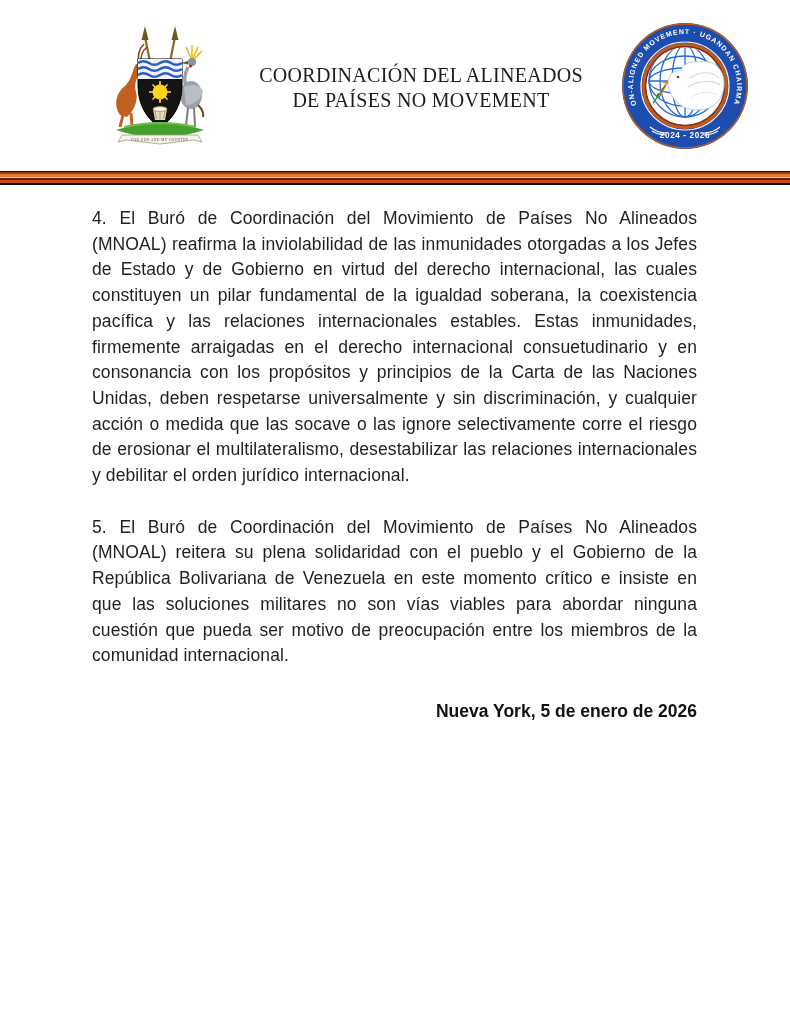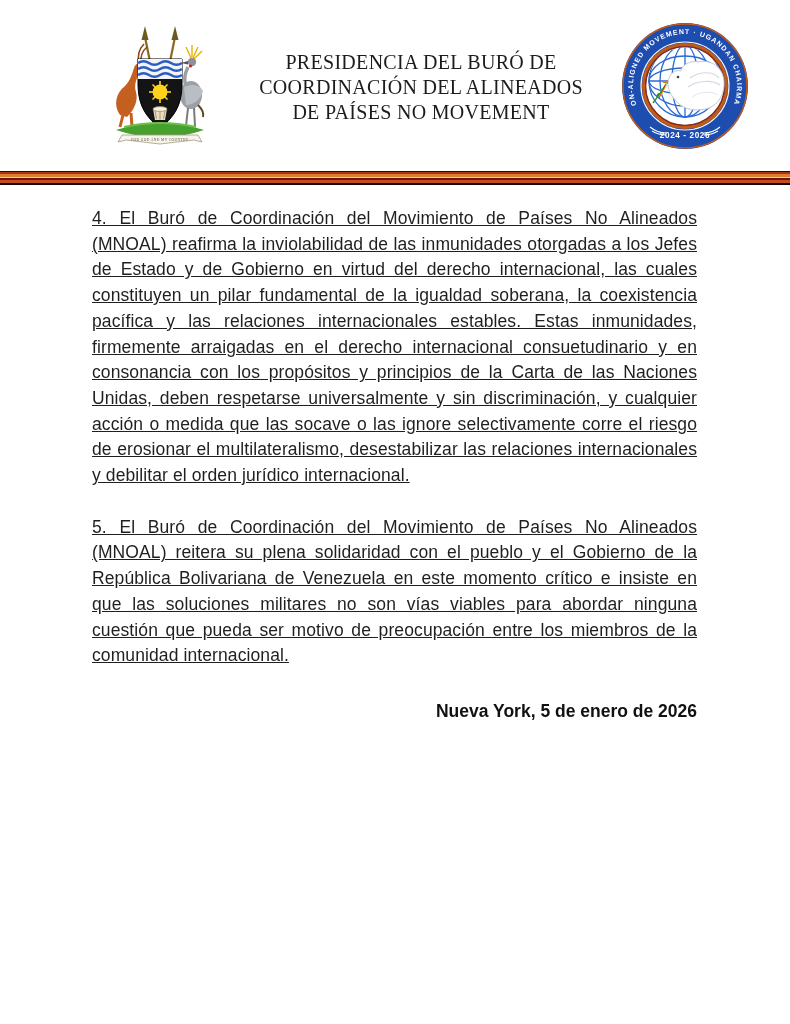--- a/index.html
+++ b/index.html
@@ -32,21 +32,21 @@
       #66180a 52%, #66180a 66%,
       #c74a1a 66%, #c74a1a 84%,
       #160301 84%, #160301 100%);
   }
   
   .doc-body{
     padding:21px 93px 0 92px;
     font-size:17.5px;line-height:25.7px;
     text-align:justify;letter-spacing:.1px;
   }
-  .doc-body p{margin:0 0 26px 0;text-decoration:underline;}
+  .doc-body p{margin:0 0 26px 0;}
   .dateline{
     padding:6px 93px 0 48px;
     font-size:17.5px;font-weight:bold;text-align:right;color:#111;
   }
 </style>
 </head>
 <body>
 
 <div class="page">
 
@@ -128,21 +128,20 @@
         <path d="M26,104 Q62,96 98,104" stroke="#6cc048" stroke-width="2" fill="none"></path>
 
         <g>
           <path d="M24,112 L100,112 L104,119 L96,117 L62,121 L28,117 L20,119 Z" fill="#f6f4ec" stroke="#a39a7e" stroke-width=".8"></path>
           <text x="62" y="117.6" text-anchor="middle" font-size="3.6" fill="#5a5442" font-family="Liberation Serif, serif" letter-spacing=".4">FOR GOD AND MY COUNTRY</text>
         </g>
       </svg>
     </div>
 
     <div class="title-block">
-      <div>PRESIDENCIA DEL BURÓ DE</div>
       <div>COORDINACIÓN DEL ALINEADOS</div>
       <div>DE PAÍSES NO MOVEMENT</div>
     </div>
 
     <div class="nam-wrap">
       <svg viewBox="0 0 130 130" width="130" height="130">
         <defs>
           <clipPath id="innerClip">
               <circle cx="65" cy="65" r="38.5"></circle>
             </clipPath>

